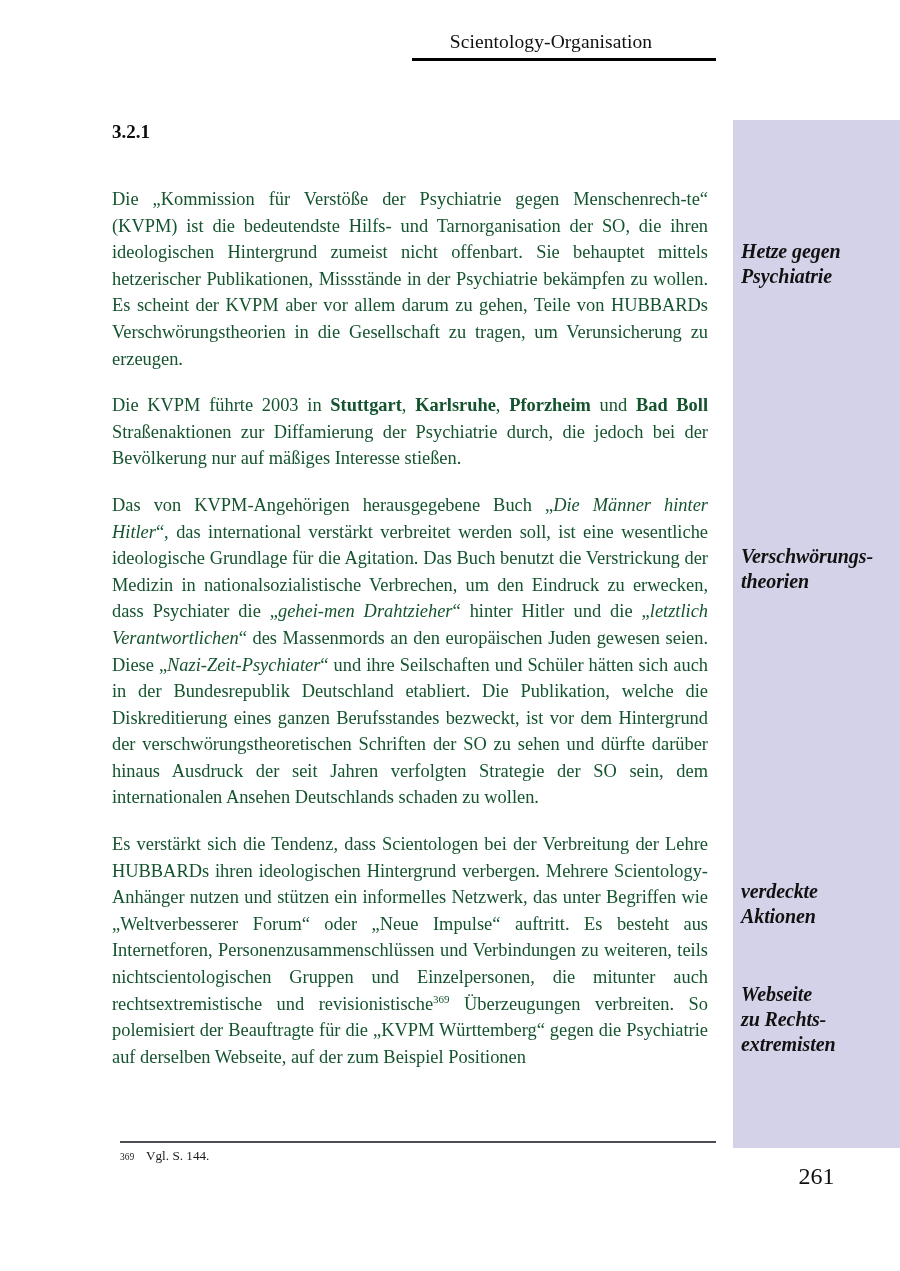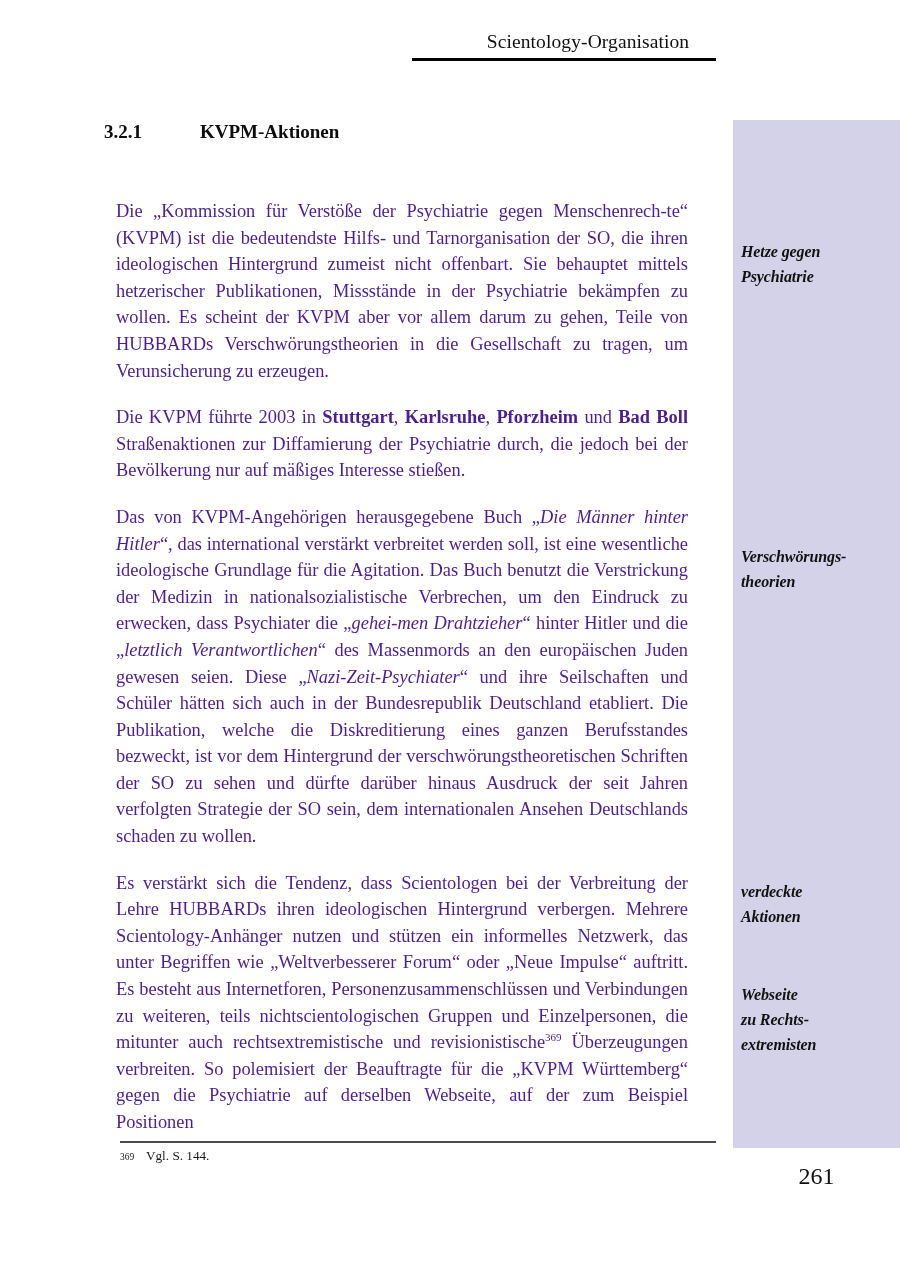--- a/index.html
+++ b/index.html
@@ -20,21 +20,21 @@
 
   .page {
     position: absolute;
     inset: 0;
     background: #ffffff;
   }
 
   
   .runhead {
     position: absolute;
-    left: 436px;
+    left: 399px;
     top: 30px;
     width: 304px;
     text-align: center;
   }
   .runhead-title {
     font-size: 19.5px;
     line-height: 24px;
     letter-spacing: 0.1px;
     color: #101010;
     display: block;
@@ -59,60 +59,60 @@
   }
 
   
   .margin-note {
     position: absolute;
     left: 741px;
     width: 160px;
     font-family: "Liberation Serif", "DejaVu Serif", serif;
     font-weight: bold;
     font-style: italic;
-    font-size: 16px;
+    font-size: 20px;
     line-height: 25px;
     color: #111111;
     letter-spacing: -0.1px;
   }
   .mn-1 { top: 239px; }
   .mn-2 { top: 394px; }
   .mn-3 { top: 544px; }
   .mn-4 { top: 879px; }
   .mn-5 { top: 982px; }
 
   
   .col {
     position: absolute;
-    left: 104px;
+    left: 112px;
     top: 120px;
     width: 596px;
   }
 
   .sec-head {
     font-size: 19px;
     font-weight: bold;
     line-height: 24px;
     margin: 0 0 0 0;
     padding: 0;
     display: flex;
     color: #0d0d0d;
   }
   .sec-num { width: 96px; flex: 0 0 96px; }
   .sec-title { flex: 1 1 auto; }
 
   p.body {
-    margin: 12px;
+    margin: 0;
     padding: 0;
     font-size: 18.4px;
     line-height: 26.6px;
     text-align: justify;
     text-justify: inter-word;
     hyphens: manual;
-    color: #4c1d95;
+    color: #14532d;
   }
   p.body + p.body { margin-top: 20px; }
   .gap-head { height: 42px; }
 
   b, strong { font-weight: bold; }
   i, em { font-style: italic; }
 
   sup.fn {
     font-size: 11px;
     vertical-align: super;
@@ -186,21 +186,20 @@
   <div class="margin-note mn-5">
     <span>Webseite</span><br>
     <span>zu Rechts-</span><br>
     <span>extremisten</span>
   </div>
 
   <div class="col">
 
     <h2 class="sec-head">
       <span class="sec-num">3.2.1</span>
-      <span class="sec-title">KVPM-Aktionen</span>
     </h2>
 
     <div class="gap-head"></div>
 
     <p class="body"><span>Die „Kommission für Verstöße der Psychiatrie gegen Menschenrech-te“ (KVPM) ist die bedeutendste Hilfs- und Tarnorganisation der SO, die ihren ideologischen Hintergrund zumeist nicht offenbart. Sie behauptet mittels hetzerischer Publikationen, Missstände in der Psychiatrie bekämpfen zu wollen. Es scheint der KVPM aber vor allem darum zu gehen, Teile von HUBBARDs Verschwörungstheorien in die Gesellschaft zu tragen, um Verunsicherung zu erzeugen.</span></p>
 
     <p class="body"><span>Die KVPM führte 2003 in </span><b>Stuttgart</b><span>, </span><b>Karlsruhe</b><span>, </span><b>Pforzheim</b><span> und </span><b>Bad Boll</b><span> Straßenaktionen zur Diffamierung der Psychiatrie durch, die jedoch bei der Bevölkerung nur auf mäßiges Interesse stießen.</span></p>
 
     <p class="body"><span>Das von KVPM-Angehörigen herausgegebene Buch „</span><i>Die Männer hinter Hitler</i><span>“, das international verstärkt verbreitet werden soll, ist eine wesentliche ideologische Grundlage für die Agitation. Das Buch benutzt die Verstrickung der Medizin in nationalsozialistische Verbrechen, um den Eindruck zu erwecken, dass Psychiater die „</span><i>gehei-men Drahtzieher</i><span>“ hinter Hitler und die „</span><i>letztlich Verantwortlichen</i><span>“ des Massenmords an den europäischen Juden gewesen seien. Diese „</span><i>Nazi-Zeit-Psychiater</i><span>“ und ihre Seilschaften und Schüler hätten sich auch in der Bundesrepublik Deutschland etabliert. Die Publikation, welche die Diskreditierung eines ganzen Berufsstandes bezweckt, ist vor dem Hintergrund der verschwörungstheoretischen Schriften der SO zu sehen und dürfte darüber hinaus Ausdruck der seit Jahren verfolgten Strategie der SO sein, dem internationalen Ansehen Deutschlands schaden zu wollen.</span></p>
 

